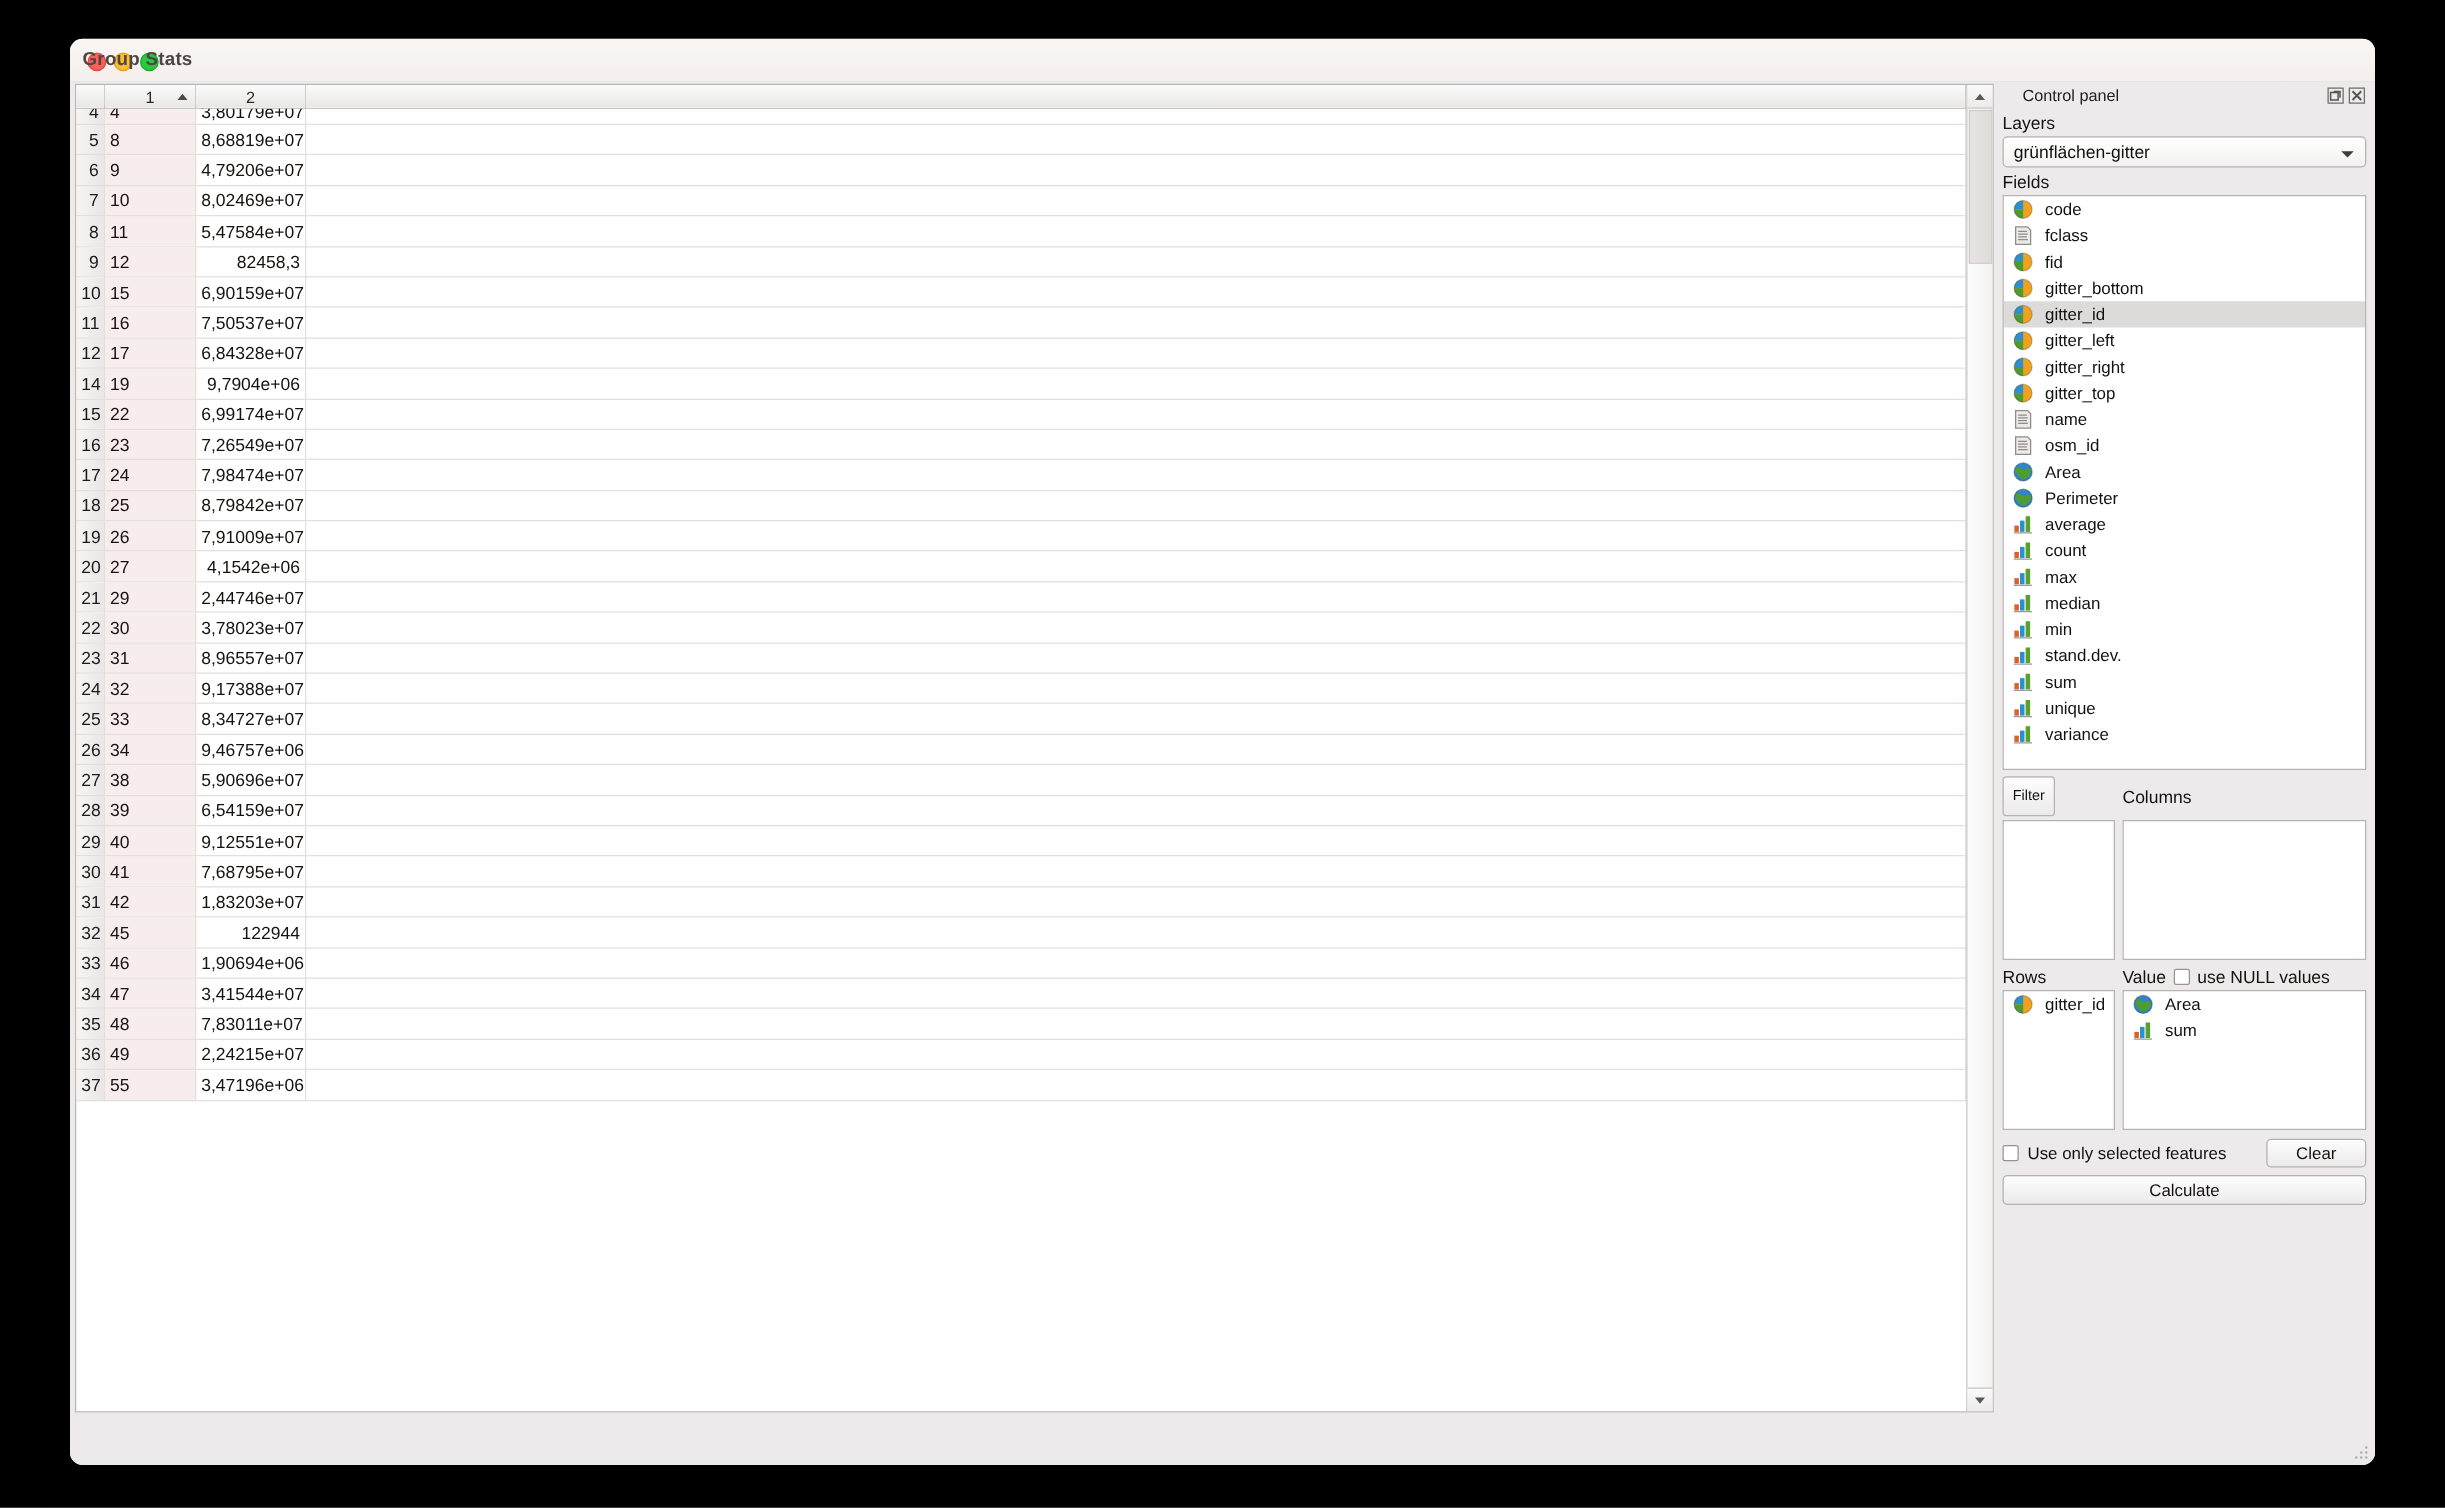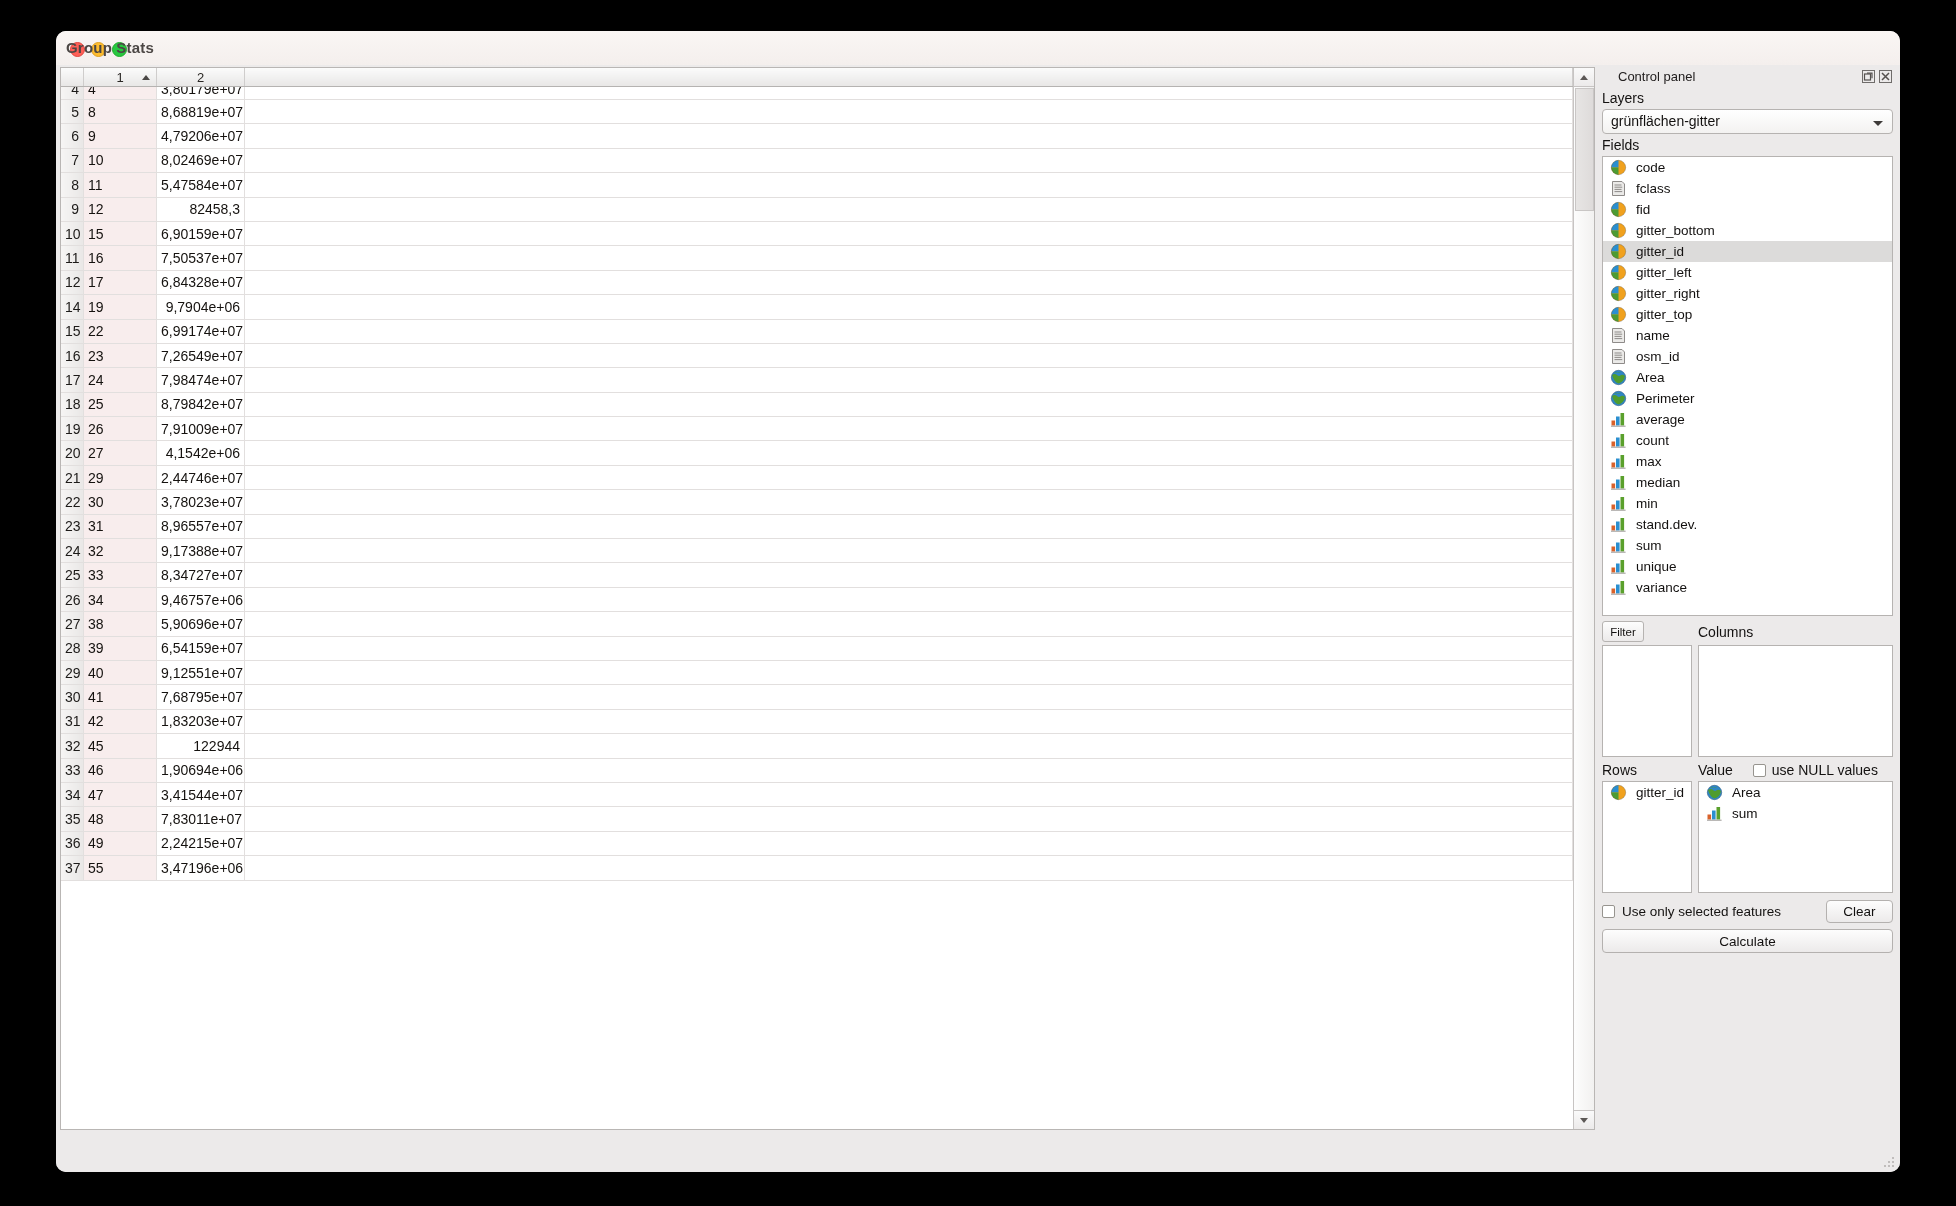--- a/index.html
+++ b/index.html
@@ -286,21 +286,21 @@
     margin: 5px 3px 3px 3px;
     gap: 6px;
   }
   .row-head .col-left, .row-head .col-right {
     font-size: 14px;
     color: #141211;
     display: flex;
     align-items: center;
   }
   #filter-btn {
-    width: 42px; height: 21px;
+    width: 42px; height: 32px;
     font-size: 11.5px;
     background: linear-gradient(#fdfdfd,#eceaea);
     border: 1px solid #b6b3b1;
     border-radius: 3px;
     color: #131110;
     display: flex; align-items: center; justify-content: center;
     box-sizing: border-box;
   }
   .listbox {
     background: #ffffff;
@@ -327,21 +327,21 @@
     border-radius: 2px;
     box-sizing: border-box;
     display: inline-block;
     flex: 0 0 13px;
   }
 
   #null-row {
     display: flex;
     align-items: center;
     gap: 6px;
-    margin-left: 20px;
+    margin-left: 6px;
   }
 
   .bottom-row {
     display: flex;
     align-items: center;
     margin: 7px 3px 0 3px;
     gap: 8px;
   }
   .bottom-row .spacer { flex: 1; }
   .sel-feat {
@@ -355,21 +355,21 @@
     background: linear-gradient(#fdfdfd,#eceaea);
     border: 1px solid #b4b1af;
     border-radius: 4px;
     font-size: 13.5px;
     color: #131110;
     display: flex;
     align-items: center;
     justify-content: center;
     box-sizing: border-box;
   }
-  #clear-btn { width: 67px; height: 23px; }
+  #clear-btn { width: 80px; height: 23px; }
   #calc-btn  { margin: 6px 3px 0 3px; height: 24px; }
 
   #resize-grip {
     position: absolute;
     right: 4px; bottom: 3px;
     width: 14px; height: 14px;
   }
   .grip-dot { position: absolute; width: 2px; height: 2px; background: #b2aead; border-radius: 1px;}
 </style>
 </head>

